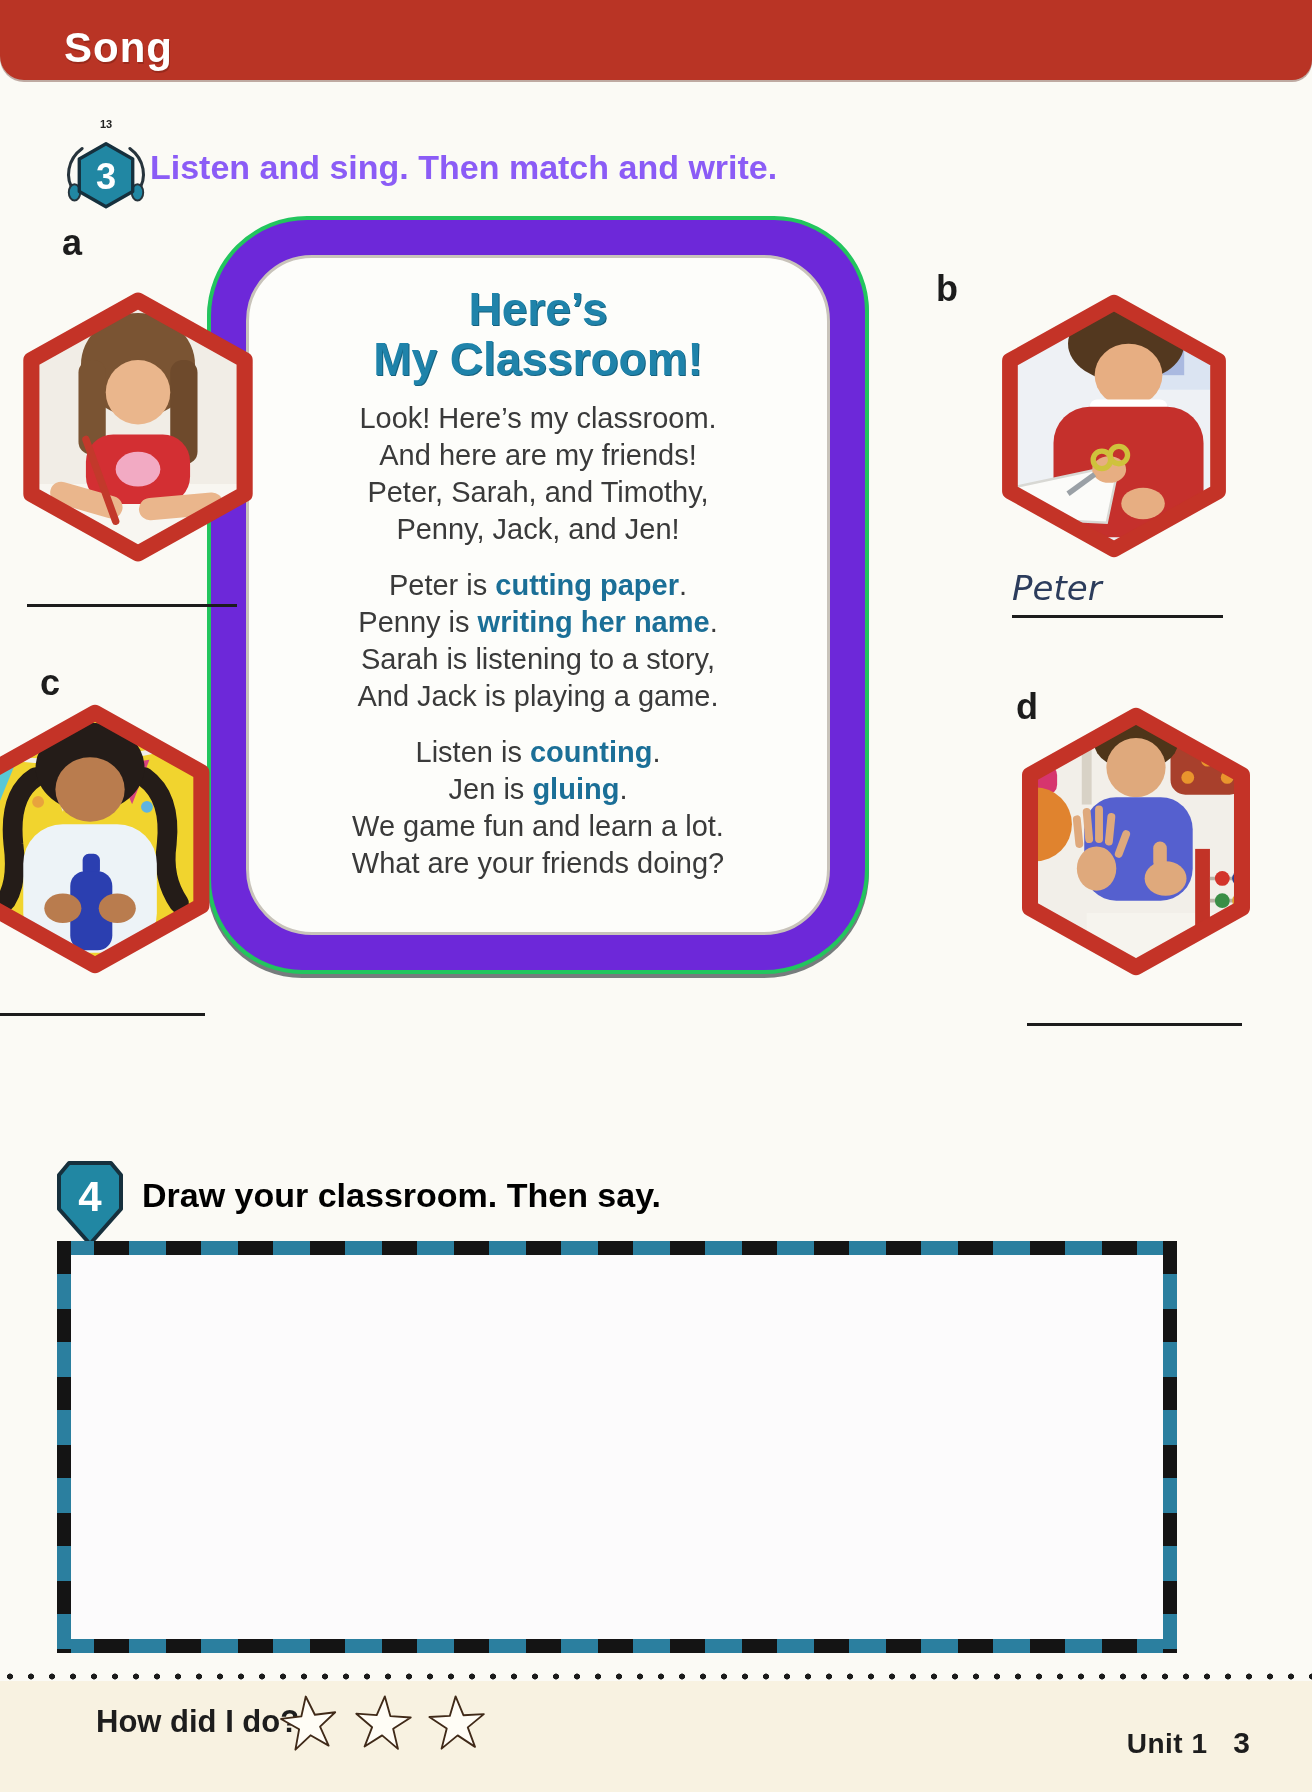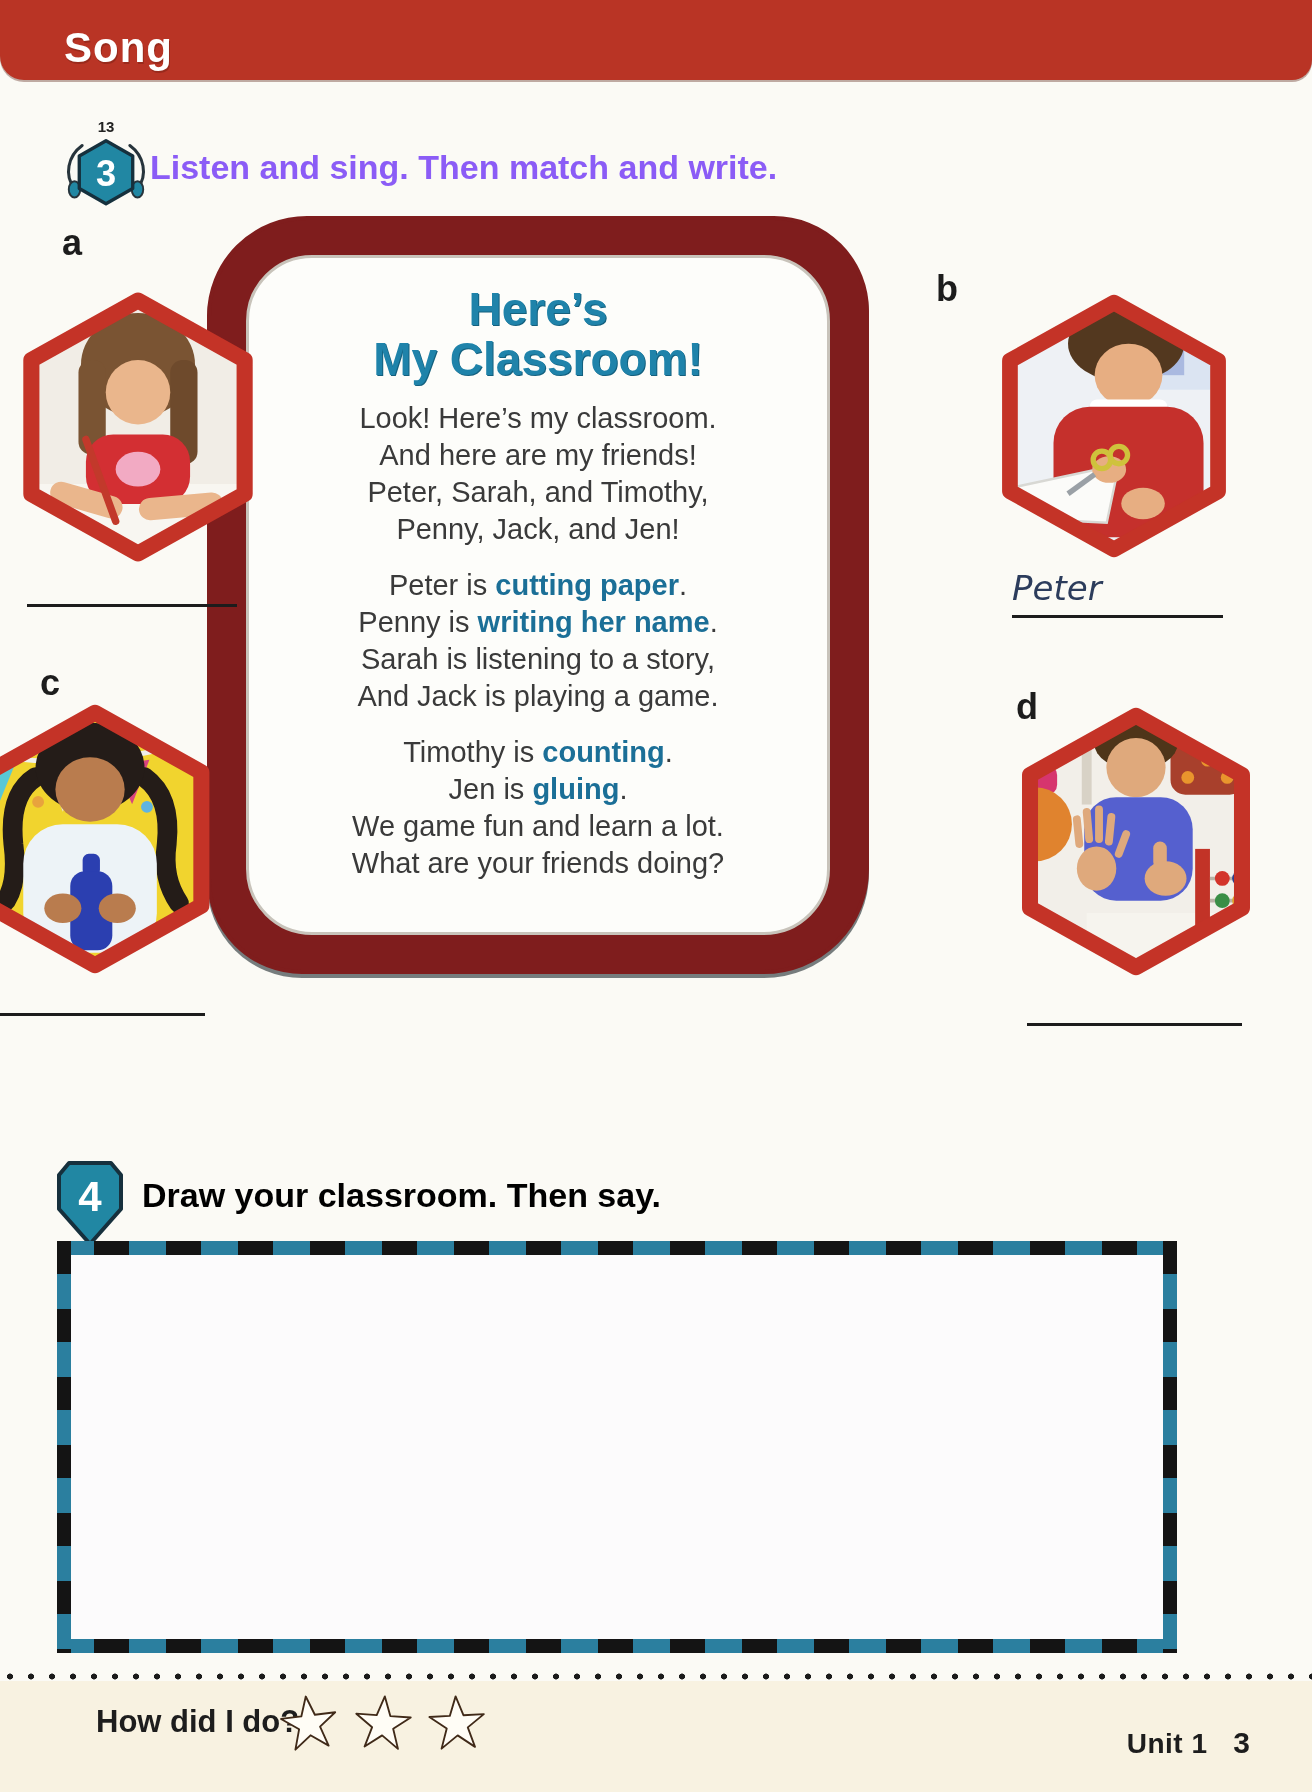--- a/index.html
+++ b/index.html
@@ -19,32 +19,32 @@
     box-shadow:0 2px 0 rgba(80,20,10,.35);
   }
   .header-title {
     position:absolute; left:64px; top:24px;
     color:#ffffff; font-size:42px; font-weight:800; letter-spacing:1px;
     text-shadow:1px 2px 0 rgba(60,10,5,.25);
   }
 
   
   .a3-icon { position:absolute; left:58px; top:118px; width:96px; height:104px; text-align:center; }
-  .track-number { display:block; font-size:15px; font-weight:800; color:#222; margin-bottom:0; }
+  .track-number { display:block; font-size:11px; font-weight:800; color:#222; margin-bottom:8px; }
   .a3-icon svg { width:92px; height:84px; }
   .a3-title {
     position:absolute; left:150px; top:148px;
     font-size:34px; font-weight:800; color:#8b5cf6;
   }
 
   
   .song-box {
     position:absolute; left:207px; top:216px; width:662px; height:758px;
-    background:#7f1d1d;
-    border:4px solid #7f1d1d;
+    background:#6d28d9;
+    border:4px solid #22c55e;
     border-radius:100px 95px 105px 95px;
     box-shadow:0 4px 0 rgba(10,20,25,.55);
   }
   .song-inner {
     position:absolute; inset:35px;
     background:#fdfdfa;
     border:3px solid #c8c3ba;
     border-radius:66px;
     padding-top:26px;
   }
@@ -146,21 +146,21 @@
             <div class="song-line"><span>Peter, Sarah, and Timothy,</span></div>
             <div class="song-line"><span>Penny, Jack, and Jen!</span></div>
           </div>
           <div class="stanza">
             <div class="song-line"><span>Peter is </span><span class="hl">cutting paper</span><span>.</span></div>
             <div class="song-line"><span>Penny is </span><span class="hl">writing her name</span><span>.</span></div>
             <div class="song-line"><span>Sarah is listening to a story,</span></div>
             <div class="song-line"><span>And Jack is playing a game.</span></div>
           </div>
           <div class="stanza">
-            <div class="song-line"><span>Timothy is </span><span class="hl">counting</span><span>.</span></div>
+            <div class="song-line"><span>Listen is </span><span class="hl">counting</span><span>.</span></div>
             <div class="song-line"><span>Jen is </span><span class="hl">gluing</span><span>.</span></div>
             <div class="song-line"><span>We game fun and learn a lot.</span></div>
             <div class="song-line"><span>What are your friends doing?</span></div>
           </div>
         </div>
     </div>
   </div>
 
   <div class="photo-label label-a">a</div>
   <div class="photo photo-a">

